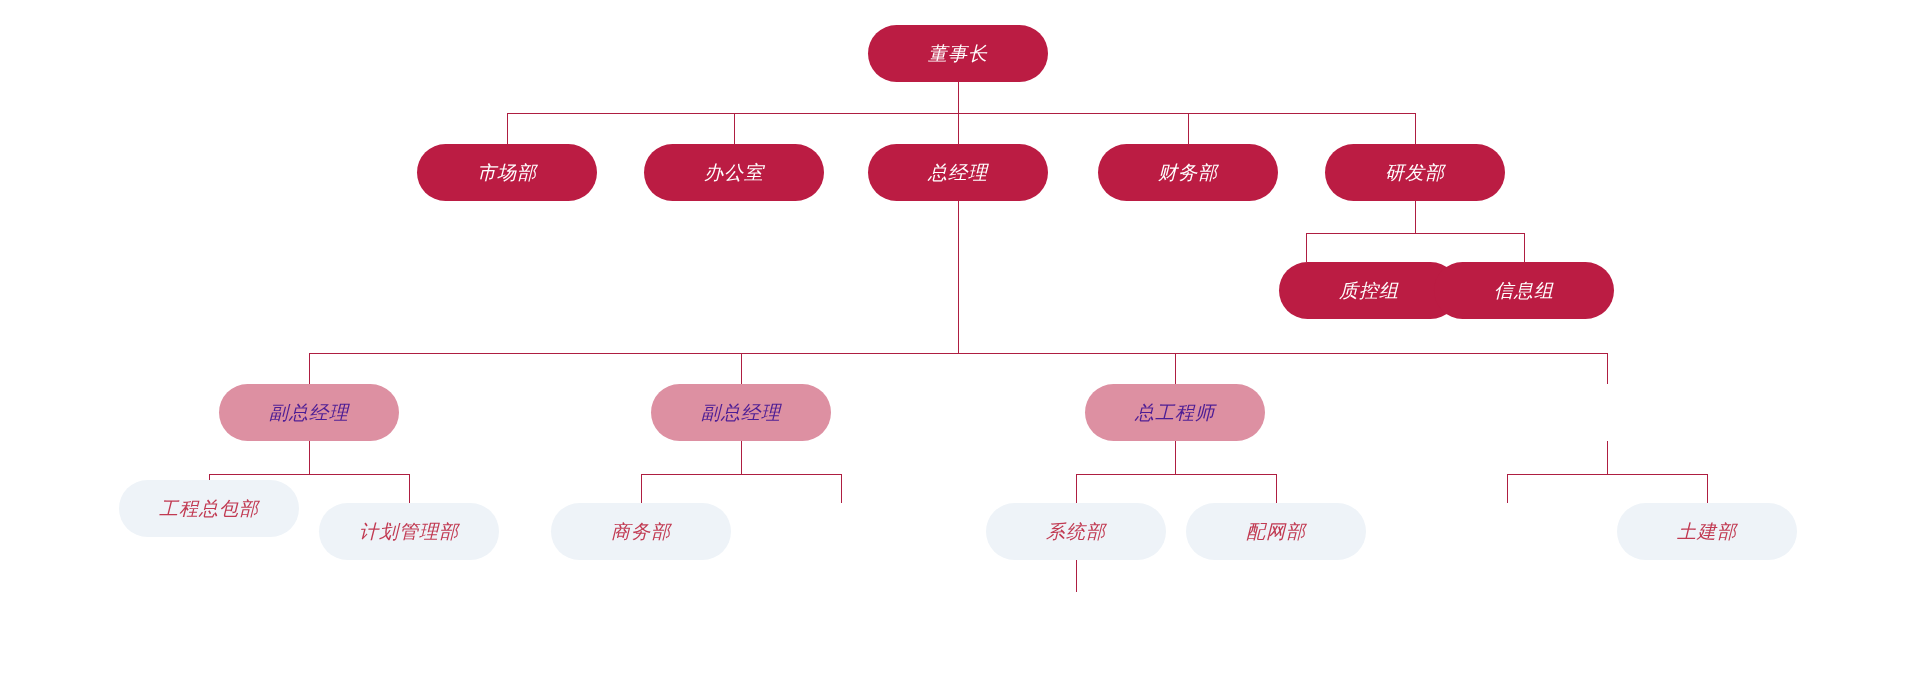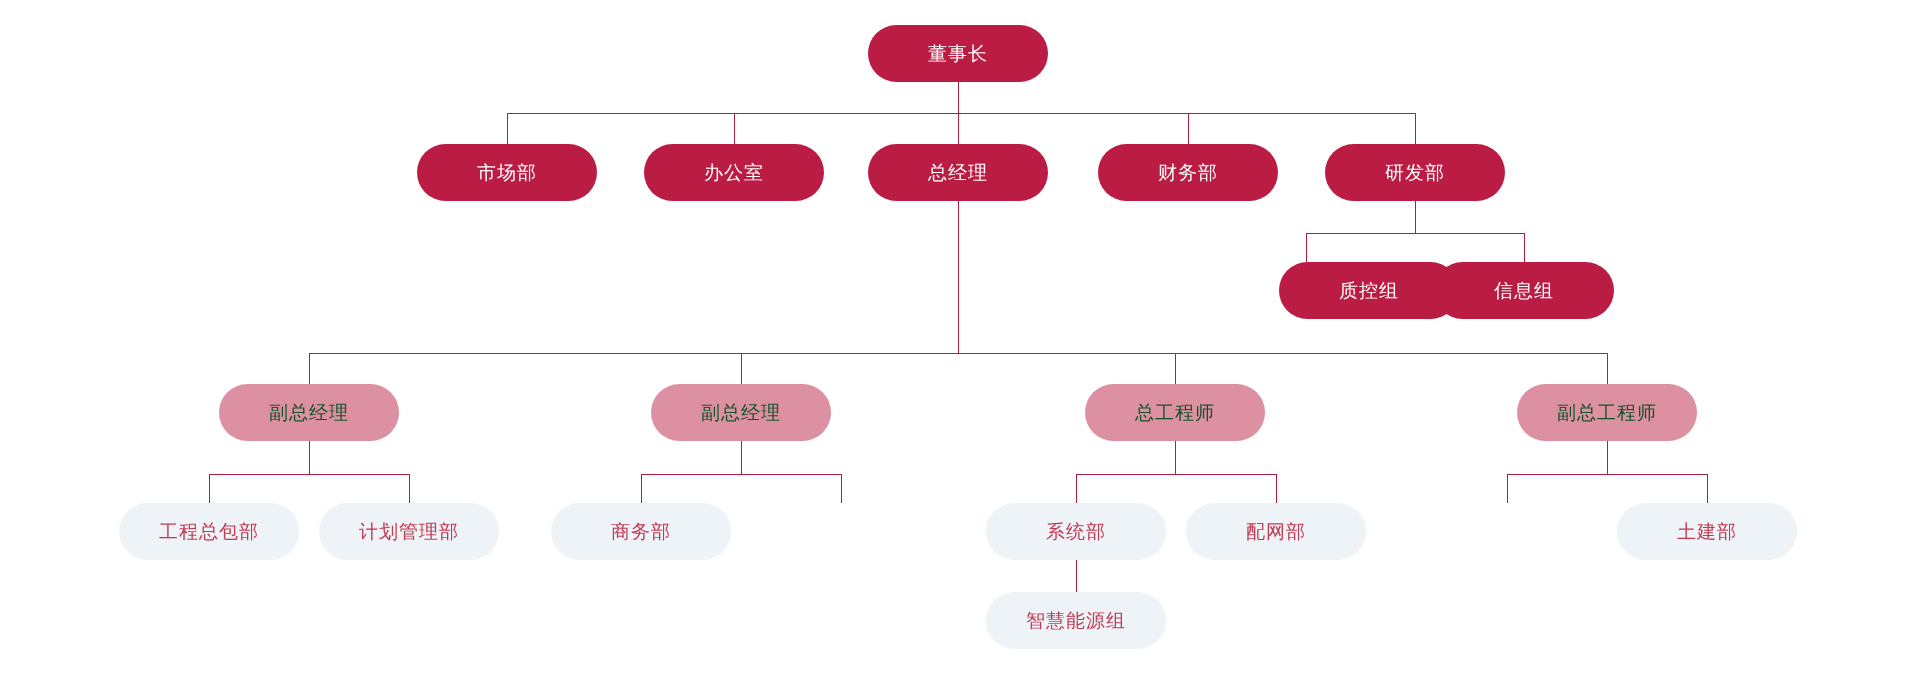--- a/index.html
+++ b/index.html
@@ -7,20 +7,21 @@
     padding: 0;
     background: #ffffff;
     font-family: "Liberation Sans", "DejaVu Sans", sans-serif;
   }
   #stage {
     position: relative;
     width: 1920px;
     height: 677px;
     background: #ffffff;
     overflow: hidden;
+    font-style: italic;
   }
   #connectors {
     position: absolute;
     left: 0;
     top: 0;
     pointer-events: none;
   }
   .node {
     position: absolute;
     width: 180px;
@@ -35,21 +36,21 @@
     box-sizing: border-box;
     transform: translateX(-50%);
     cursor: default;
   }
   .node.dark {
     background: #BB1C43;
     color: #ffffff;
   }
   .node.pink {
     background: #DD90A2;
-    color: #14532d;
+    color: #4c1d95;
   }
   .node.light {
     background: #EEF3F8;
     color: #C13A52;
   }
 </style>
 </head>
 <body>
 
 <div id="stage">
@@ -80,24 +81,22 @@
   <div class="node dark" style="left:734px; top:144px">办公室</div>
   <div class="node dark" style="left:1188px; top:144px">财务部</div>
   <div class="node dark" style="left:1415px; top:144px">研发部</div>
 
   <div class="node dark" style="left:1369px; top:262px">质控组</div>
   <div class="node dark" style="left:1524px; top:262px">信息组</div>
 
   <div class="node pink" style="left:309px; top:384px">副总经理</div>
   <div class="node pink" style="left:741px; top:384px">副总经理</div>
   <div class="node pink" style="left:1175px; top:384px">总工程师</div>
-  <div class="node pink" style="left:1607px; top:384px">副总工程师</div>
 
-  <div class="node light" style="left:209px; top:503px">工程总包部</div>
+  <div class="node light" style="left:209px; top:480px">工程总包部</div>
   <div class="node light" style="left:409px; top:503px">计划管理部</div>
   <div class="node light" style="left:641px; top:503px">商务部</div>
   <div class="node light" style="left:1076px; top:503px">系统部</div>
   <div class="node light" style="left:1276px; top:503px">配网部</div>
   <div class="node light" style="left:1707px; top:503px">土建部</div>
 
-  <div class="node light" style="left:1076px; top:592px">智慧能源组</div>
 
 </div>
 
 </body></html>

